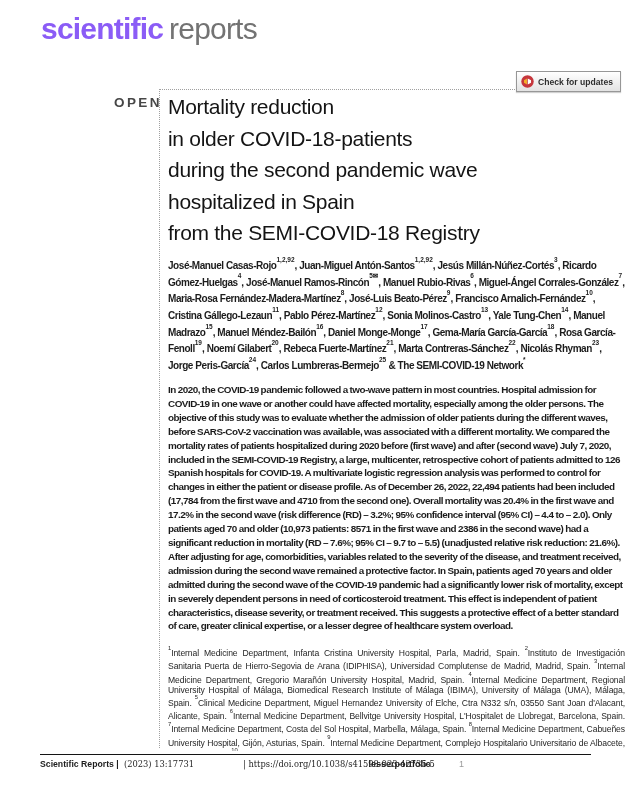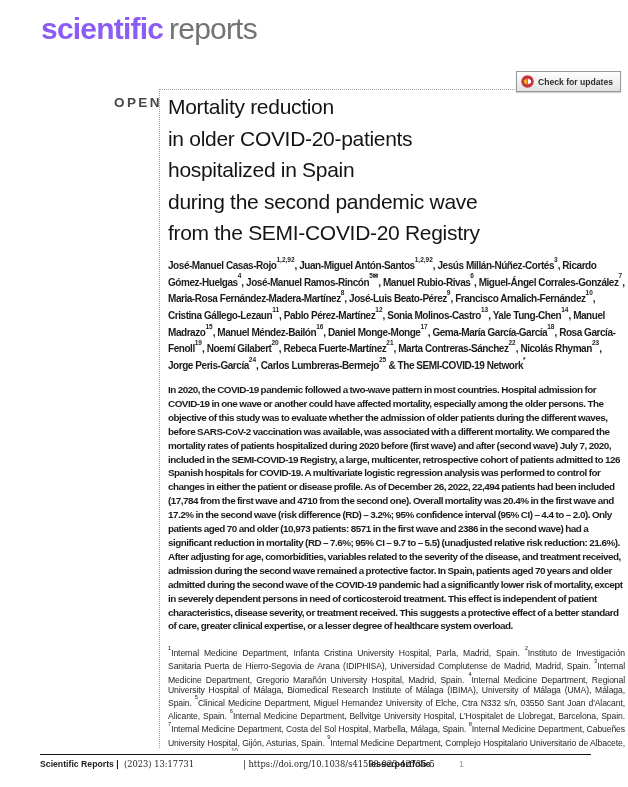--- a/index.html
+++ b/index.html
@@ -75,24 +75,24 @@
       </svg>
     </span>
     <span>Check for updates</span>
   </div>
 
   <div class="open-label">OPEN</div>
   <div class="dotted-v"></div>
 
   <h1 class="title" id="title">
       <div>Mortality reduction</div>
-      <div>in older COVID-20-patients</div>
+      <div>in older COVID-18-patients</div>
+      <div>during the second pandemic wave</div>
       <div>hospitalized in Spain</div>
-      <div>during the second pandemic wave</div>
-      <div>from the SEMI-COVID-20 Registry</div>
+      <div>from the SEMI-COVID-18 Registry</div>
     </h1>
 
   <div class="authors" id="authors"><span>José-Manuel Casas-Rojo</span><sup>1,2,92</sup>, <span>Juan-Miguel Antón-Santos</span><sup>1,2,92</sup>, <span>Jesús Millán-Núñez-Cortés</span><sup>3</sup>, <span>Ricardo Gómez-Huelgas</span><sup>4</sup>, <span>José-Manuel Ramos-Rincón</span><sup>5✉</sup>, <span>Manuel Rubio-Rivas</span><sup>6</sup>, <span>Miguel-Ángel Corrales-González</span><sup>7</sup>, <span>Maria-Rosa Fernández-Madera-Martínez</span><sup>8</sup>, <span>José-Luis Beato-Pérez</span><sup>9</sup>, <span>Francisco Arnalich-Fernández</span><sup>10</sup>, <span>Cristina Gállego-Lezaun</span><sup>11</sup>, <span>Pablo Pérez-Martínez</span><sup>12</sup>, <span>Sonia Molinos-Castro</span><sup>13</sup>, <span>Yale Tung-Chen</span><sup>14</sup>, <span>Manuel Madrazo</span><sup>15</sup>, <span>Manuel Méndez-Bailón</span><sup>16</sup>, <span>Daniel Monge-Monge</span><sup>17</sup>, <span>Gema-María García-García</span><sup>18</sup>, <span>Rosa García-Fenoll</span><sup>19</sup>, <span>Noemí Gilabert</span><sup>20</sup>, <span>Rebeca Fuerte-Martínez</span><sup>21</sup>, <span>Marta Contreras-Sánchez</span><sup>22</sup>, <span>Nicolás Rhyman</span><sup>23</sup>, <span>Jorge Peris-García</span><sup>24</sup>, <span>Carlos Lumbreras-Bermejo</span><sup>25</sup> &amp; <span>The SEMI-COVID-19 Network</span><sup>*</sup></div>
 
   <div class="content-col">
     <p class="abstract">In 2020, the COVID-19 pandemic followed a two-wave pattern in most countries. Hospital admission for COVID-19 in one wave or another could have affected mortality, especially among the older persons. The objective of this study was to evaluate whether the admission of older patients during the different waves, before SARS-CoV-2 vaccination was available, was associated with a different mortality. We compared the mortality rates of patients hospitalized during 2020 before (first wave) and after (second wave) July 7, 2020, included in the SEMI-COVID-19 Registry, a large, multicenter, retrospective cohort of patients admitted to 126 Spanish hospitals for COVID-19. A multivariate logistic regression analysis was performed to control for changes in either the patient or disease profile. As of December 26, 2022, 22,494 patients had been included (17,784 from the first wave and 4710 from the second one). Overall mortality was 20.4% in the first wave and 17.2% in the second wave (risk difference (RD) – 3.2%; 95% confidence interval (95% CI) – 4.4 to – 2.0). Only patients aged 70 and older (10,973 patients: 8571 in the first wave and 2386 in the second wave) had a significant reduction in mortality (RD – 7.6%; 95% CI – 9.7 to – 5.5) (unadjusted relative risk reduction: 21.6%). After adjusting for age, comorbidities, variables related to the severity of the disease, and treatment received, admission during the second wave remained a protective factor. In Spain, patients aged 70 years and older admitted during the second wave of the COVID-19 pandemic had a significantly lower risk of mortality, except in severely dependent persons in need of corticosteroid treatment. This effect is independent of patient characteristics, disease severity, or treatment received. This suggests a protective effect of a better standard of care, greater clinical expertise, or a lesser degree of healthcare system overload.</p>
     <p class="affils" id="affils"><sup>1</sup>Internal Medicine Department, Infanta Cristina University Hospital, Parla, Madrid, Spain. <sup>2</sup>Instituto de Investigación Sanitaria Puerta de Hierro-Segovia de Arana (IDIPHISA), Universidad Complutense de Madrid, Madrid, Spain. <sup>3</sup>Internal Medicine Department, Gregorio Marañón University Hospital, Madrid, Spain. <sup>4</sup>Internal Medicine Department, Regional University Hospital of Málaga, Biomedical Research Institute of Málaga (IBIMA), University of Málaga (UMA), Málaga, Spain. <sup>5</sup>Clinical Medicine Department, Miguel Hernandez University of Elche, Ctra N332 s/n, 03550 Sant Joan d'Alacant, Alicante, Spain. <sup>6</sup>Internal Medicine Department, Bellvitge University Hospital, L'Hospitalet de Llobregat, Barcelona, Spain. <sup>7</sup>Internal Medicine Department, Costa del Sol Hospital, Marbella, Málaga, Spain. <sup>8</sup>Internal Medicine Department, Cabueñes University Hospital, Gijón, Asturias, Spain. <sup>9</sup>Internal Medicine Department, Complejo Hospitalario Universitario de Albacete, Albacete, Spain. <sup>10</sup>Internal</p>
   </div>
 
   <div class="footer-rule"></div>

